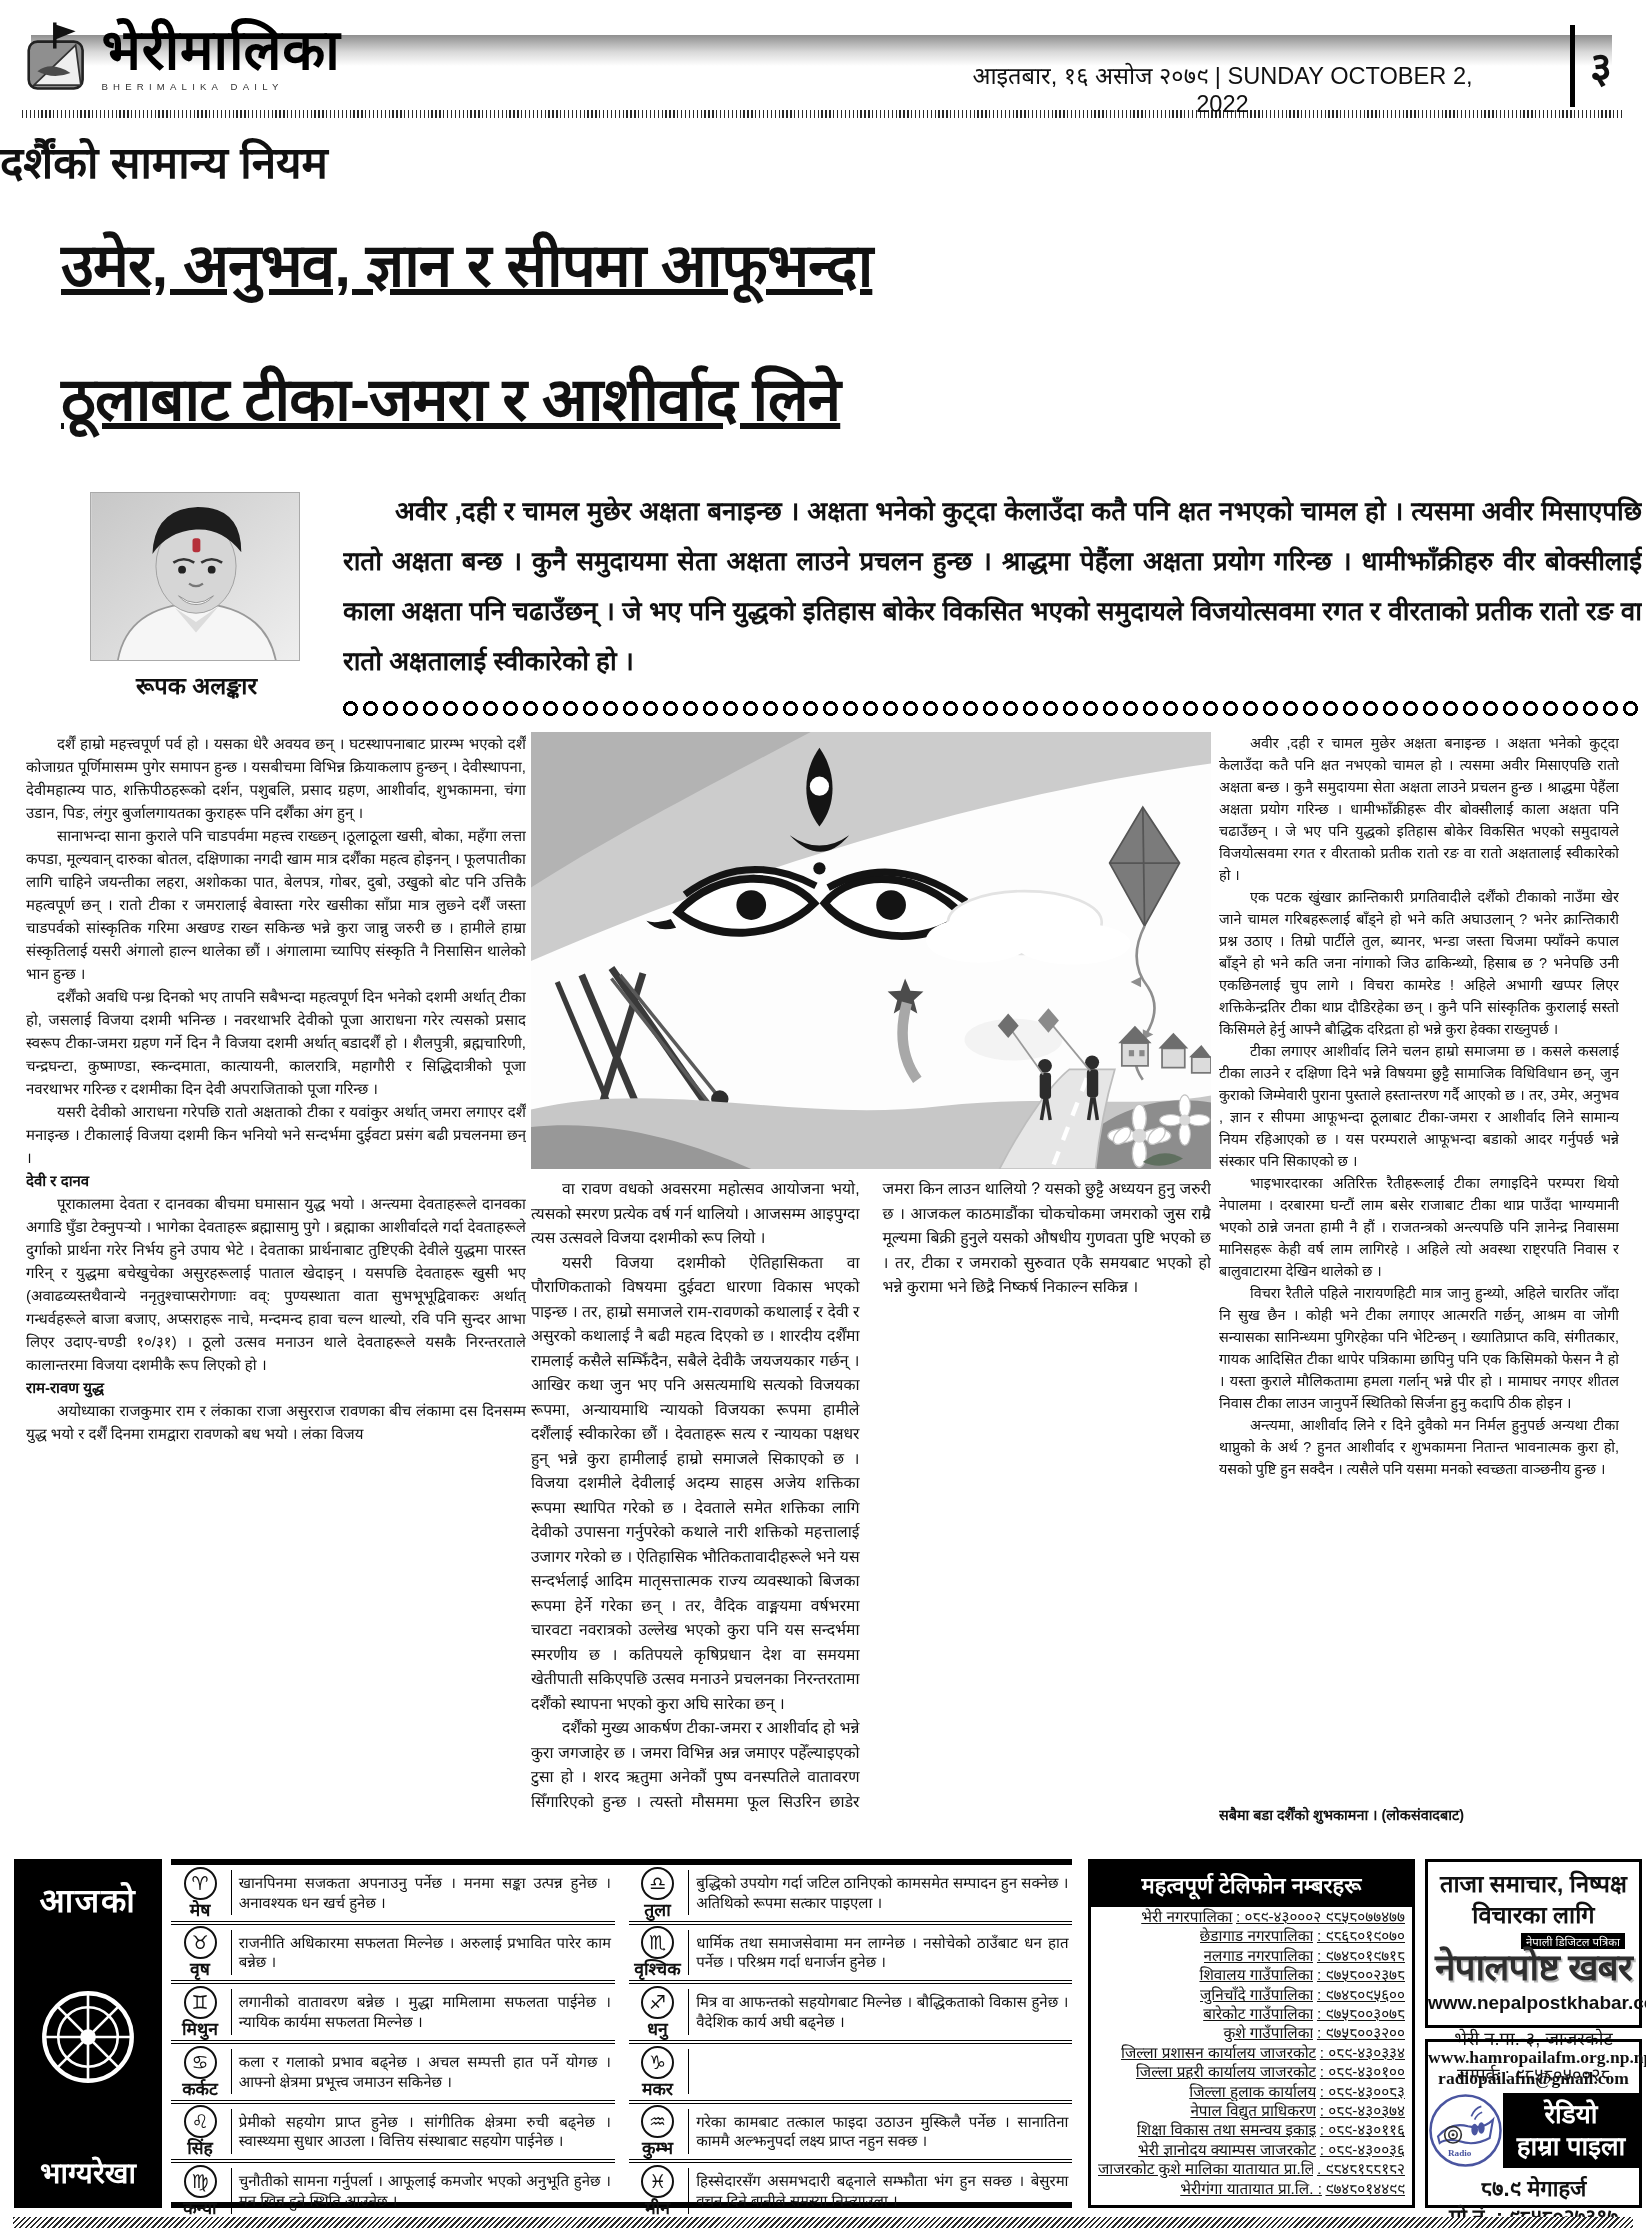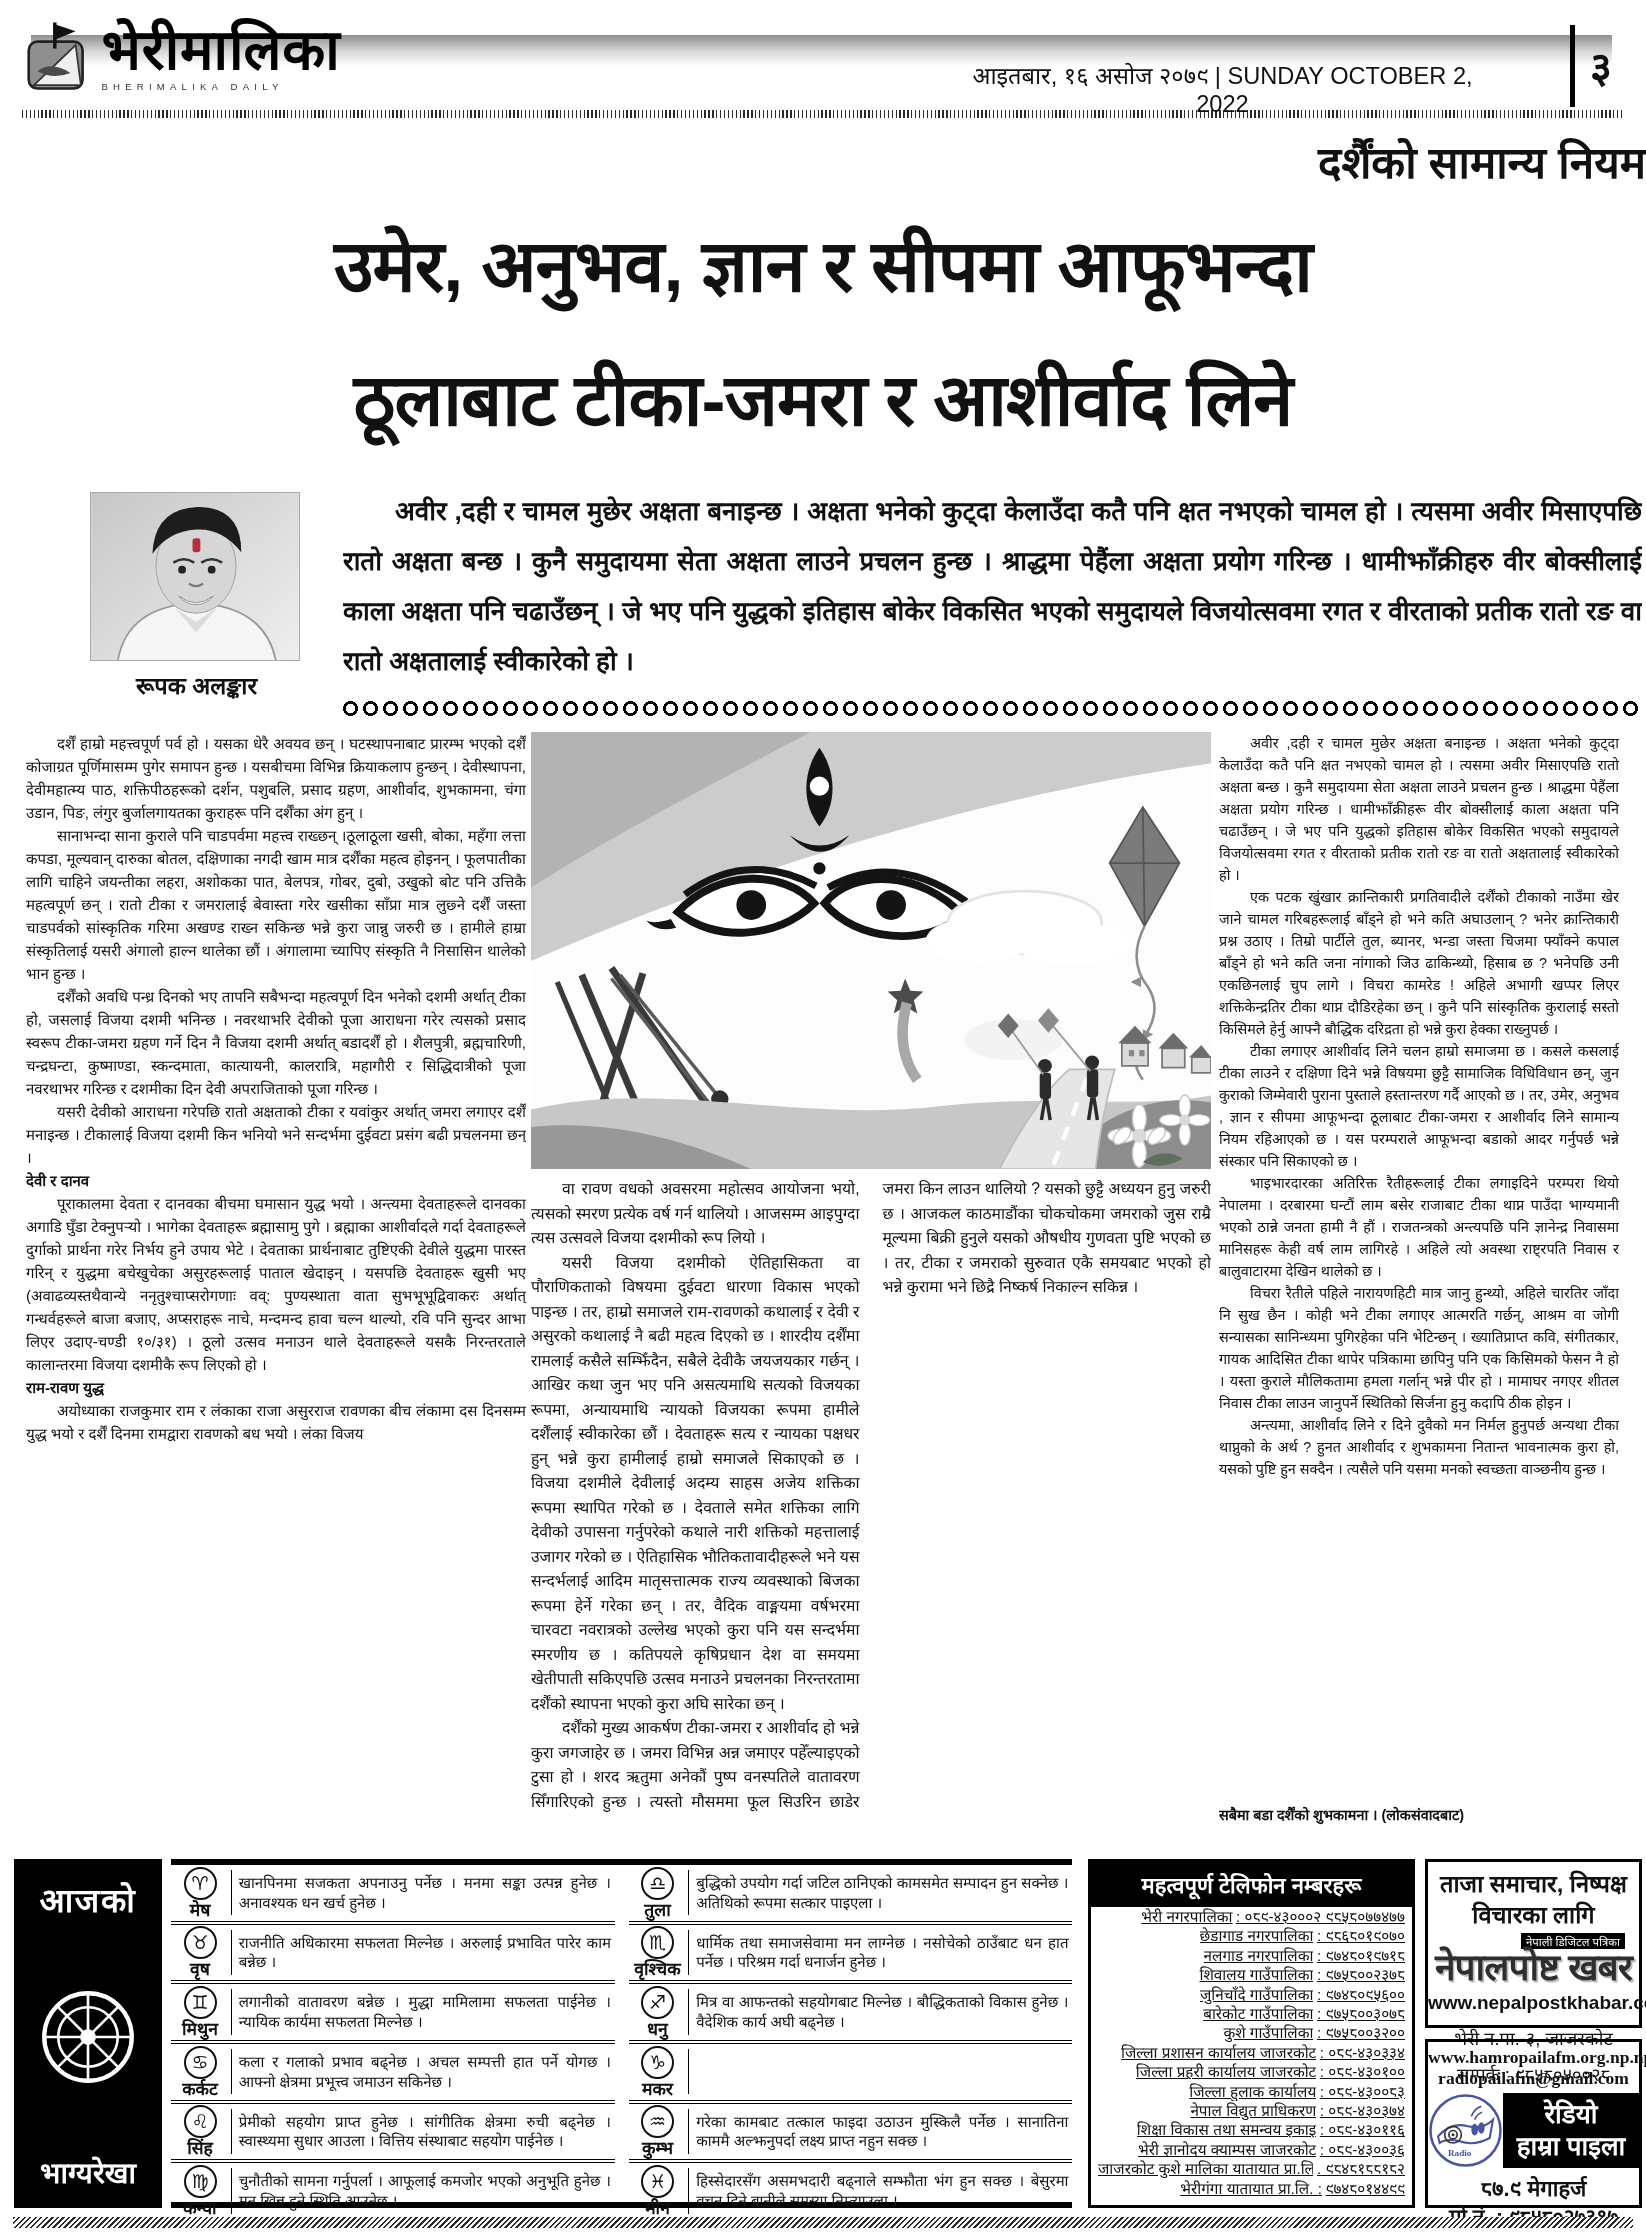--- a/index.html
+++ b/index.html
@@ -14,24 +14,24 @@
   .masthead-logo { width:70px; height:73px; display:block; }
   .masthead-text .mast-title { font-size:56px; font-weight:bold; letter-spacing:0.9px; line-height:1.05; color:#000; }
   .masthead-text .mast-sub { font-size:9.6px; letter-spacing:5.2px; color:#333; margin-top:1.7px; }
   .dateline { position:absolute; left:943px; top:59px; width:559px; text-align:center; font-size:23.6px; color:#111; z-index:3; }
   .pageno-rule { position:absolute; left:1570px; top:24.5px; height:82px; border-left:5.2px solid #000; z-index:3; }
   .pageno { position:absolute; left:1590px; top:37px; font-size:42px; font-weight:bold; z-index:3; }
   .hatch-top { position:absolute; left:22px; top:110px; width:1603px; height:7.9px;
     background:repeating-linear-gradient(90deg,#2a2a2a 0 1.3px,#ffffff 1.3px 3.9px); }
 
   
-  .kicker { position:absolute; left:0; top:131px; width:1646px; text-align:right;
+  .kicker { position:absolute; left:0; top:131px; width:1646px; text-align:left;
     font-size:44px; font-weight:bold; }
-  .headline { position:absolute; left:61px; top:199px; width:1524px; text-align:center;
-    font-size:72px; line-height:134px; font-weight:bold; letter-spacing:-0.9px; }
+  .headline { position:absolute; left:61px; top:199px; width:1524px; 
+    font-size:60px; line-height:134px; font-weight:bold; letter-spacing:-0.9px;text-decoration:underline; }
 
   
   .author-photo { position:absolute; left:90px; top:492px; width:210px; height:169px;
     border:0.9px solid #aaa; overflow:hidden; background:#ddd; }
   .author-name { position:absolute; left:74px; top:669px; width:245px; text-align:center;
     font-size:23.6px; font-weight:bold; }
   .lead { position:absolute; left:343px; top:486px; width:1299px; height:206px;
     font-size:26px; font-weight:bold; line-height:50px; text-align:justify; text-indent:52px; overflow:hidden; }
   .wavy { position:absolute; left:341px; top:698px; width:1301px; height:21px;
     background-image:radial-gradient(circle at 9.6px 10.5px,#ffffff 0 4.8px,#000 4.8px 7.4px,transparent 7.4px);

